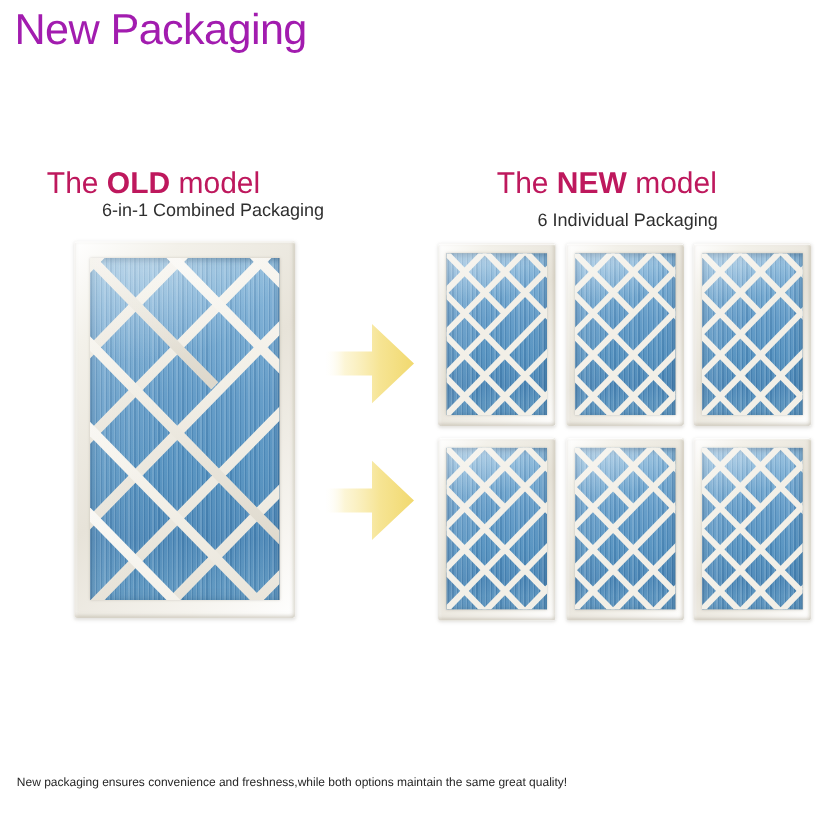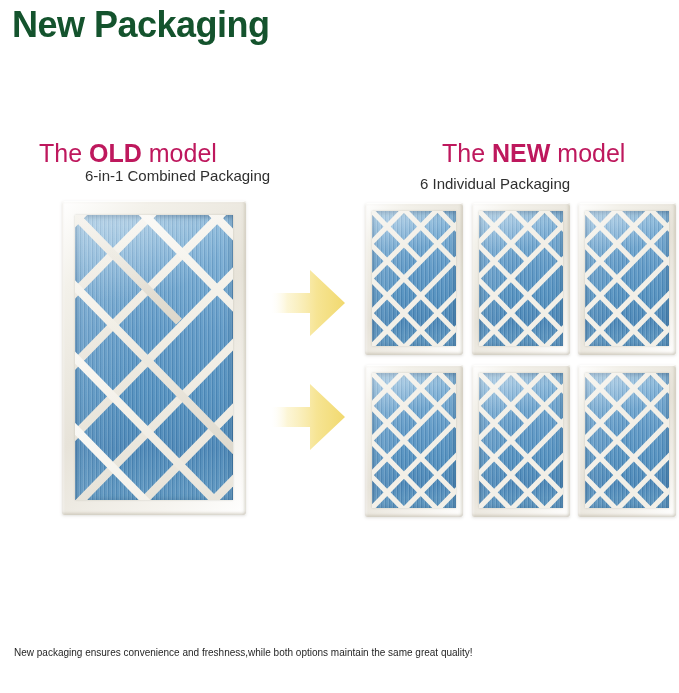--- a/index.html
+++ b/index.html
@@ -17,23 +17,23 @@
     background: #ffffff;
     -webkit-font-smoothing: antialiased;
   }
 
   
   .page-title {
     position: absolute;
     left: 12px;
     top: 4px;
     font-size: 36px;
-    font-weight: bold;
+    font-weight: normal;
     letter-spacing: -0.5px;
-    color: #14532d;
+    color: #a21caf;
     line-height: 1.15;
     white-space: nowrap;
   }
 
   
   .col-heading {
     position: absolute;
     font-size: 25px;
     color: #be185d;
     white-space: nowrap;
@@ -45,22 +45,22 @@
   .col-sub {
     position: absolute;
     font-size: 15px;
     color: #2f2f2f;
     white-space: nowrap;
     line-height: 1.1;
   }
 
   #old-heading  { left: 39px;  top: 140px; }
   #old-sub      { left: 37px;  top: 168px; margin-left: 48px; }
-  #new-heading  { left: 414px; top: 140px; margin-left: 28px; }
-  #new-sub      { left: 420px; top: 176px; }
+  #new-heading  { left: 414px; top: 140px; }
+  #new-sub      { left: 448px; top: 176px; }
 
   
   .filter {
     position: absolute;
     box-sizing: border-box;
     background:
       linear-gradient(135deg, #ffffff 0%, #f3f1ea 18%, #e7e3d9 50%, #f6f4ef 82%, #ffffff 100%);
     border-radius: 2px;
     box-shadow: 0 1px 3px rgba(120,115,100,0.22);
     overflow: hidden;

